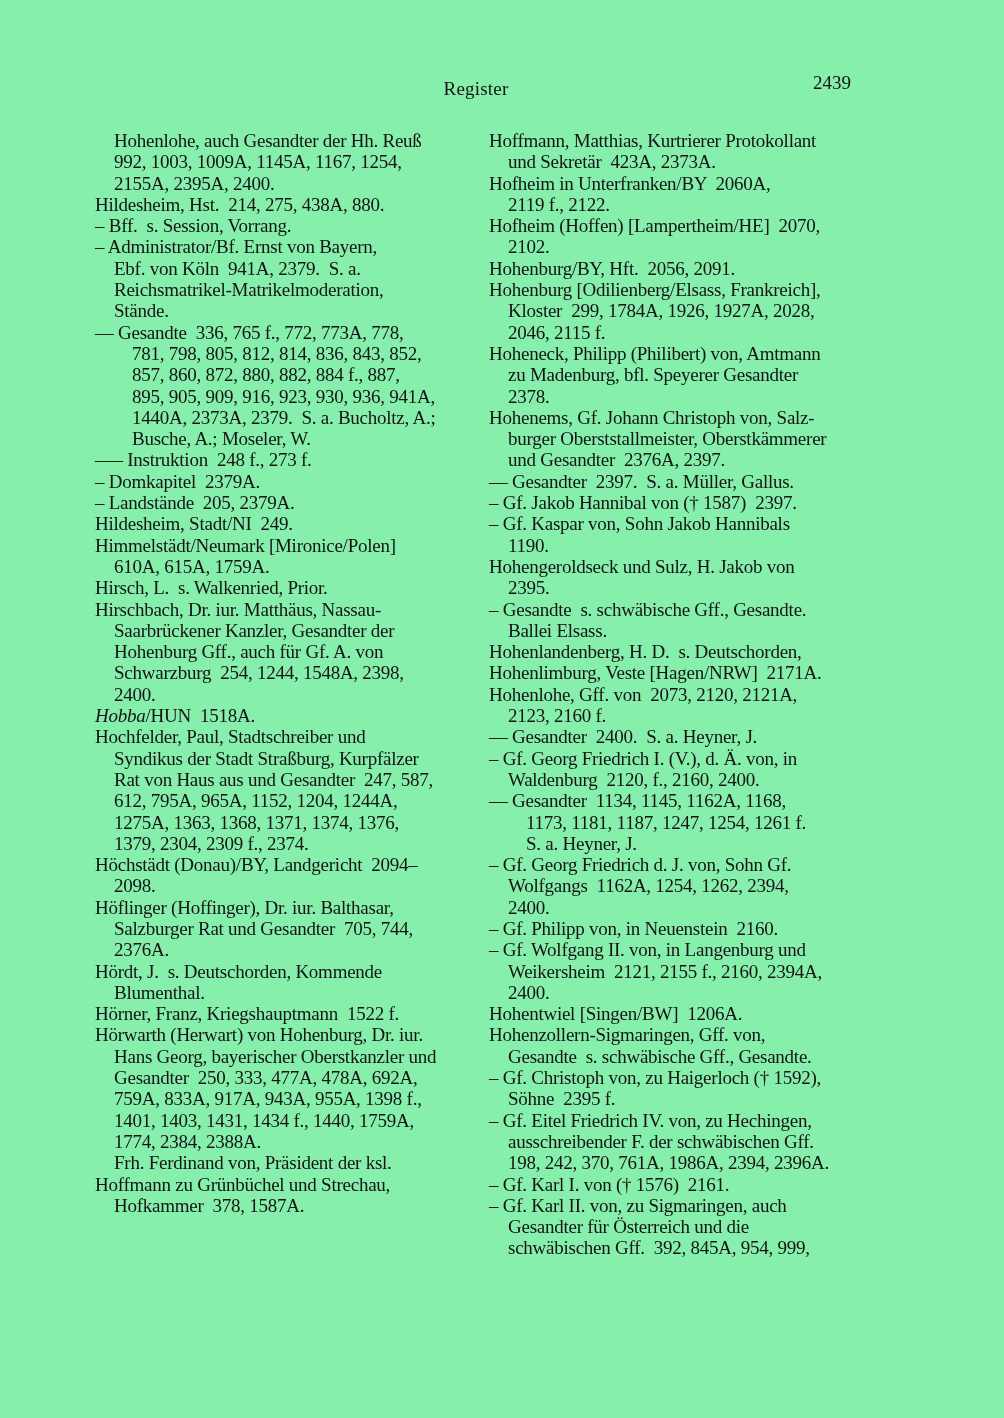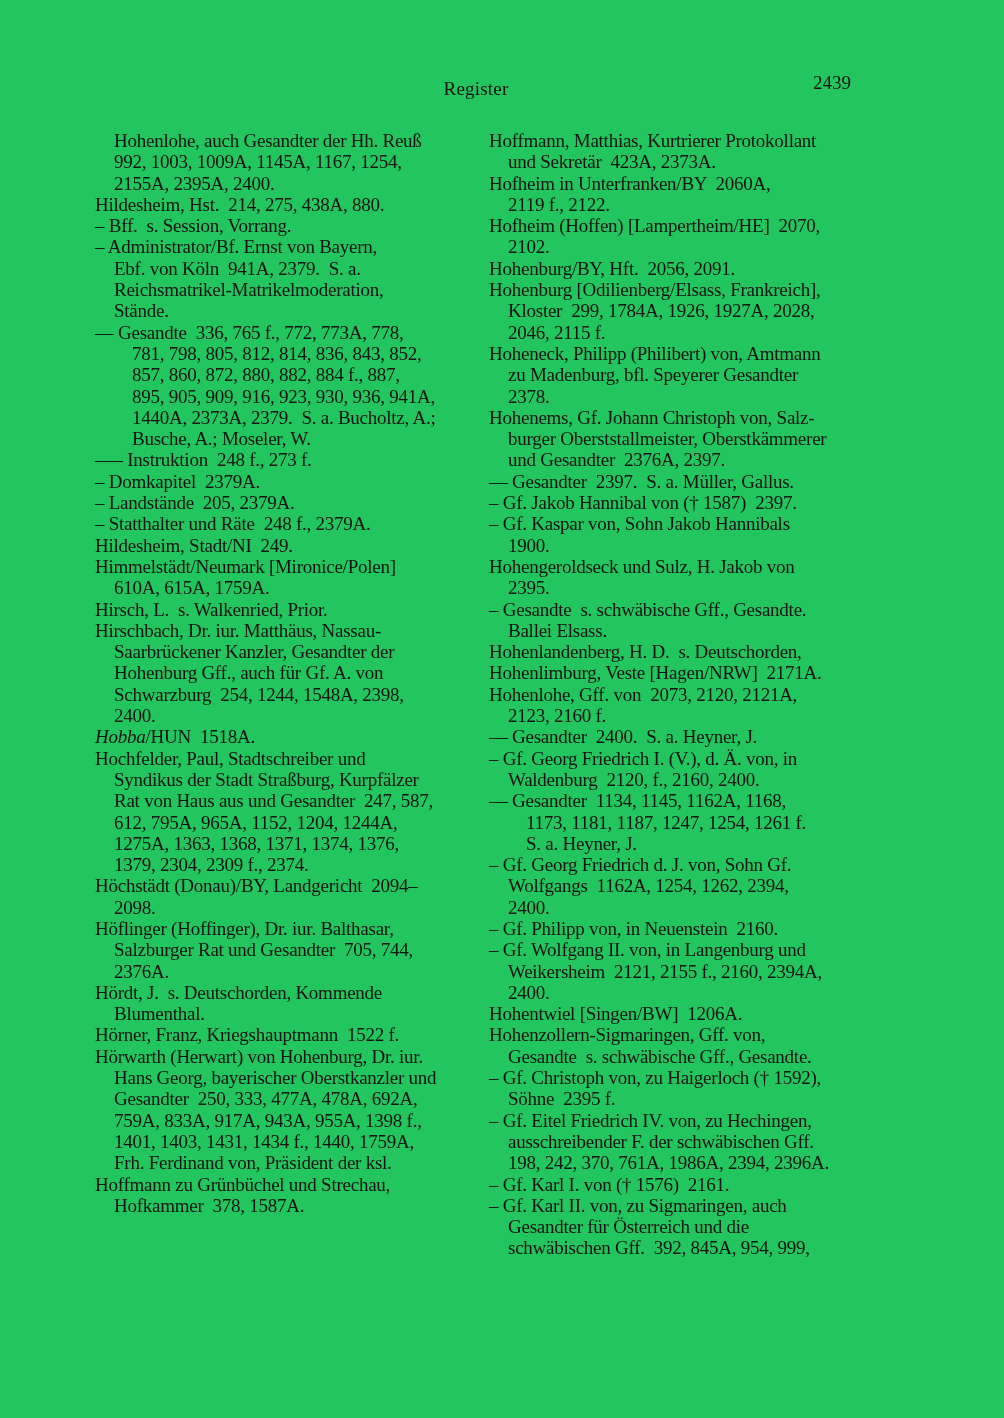--- a/index.html
+++ b/index.html
@@ -1,20 +1,20 @@
 <!DOCTYPE html>
 <html><head>
 <meta charset="utf-8">
 <style>
   html, body { margin: 0; padding: 0; background: #e8e8e8; }
   .page {
     position: relative;
     width: 1004px;
     height: 1418px;
-    background: #22c55e;
+    background: #86efac;
     color: #141414;
     font-family: "Liberation Serif", "DejaVu Serif", serif;
     overflow: hidden;
   }
   .content {
     position: absolute;
     left: 95px;
     top: 78px;
     width: 762px;
   }
@@ -72,21 +72,20 @@
           <div class="line c1">Stände.</div>
           <div class="line first">–– Gesandte  336, 765 f., 772, 773A, 778,</div>
           <div class="line c2">781, 798, 805, 812, 814, 836, 843, 852,</div>
           <div class="line c2">857, 860, 872, 880, 882, 884 f., 887,</div>
           <div class="line c2">895, 905, 909, 916, 923, 930, 936, 941A,</div>
           <div class="line c2">1440A, 2373A, 2379.  S. a. Bucholtz, A.;</div>
           <div class="line c2">Busche, A.; Moseler, W.</div>
           <div class="line first">––– Instruktion  248 f., 273 f.</div>
           <div class="line first">– Domkapitel  2379A.</div>
           <div class="line first">– Landstände  205, 2379A.</div>
-          <div class="line first">– Statthalter und Räte  248 f., 2379A.</div>
           <div class="line first">Hildesheim, Stadt/NI  249.</div>
           <div class="line first">Himmelstädt/Neumark [Mironice/Polen]</div>
           <div class="line c1">610A, 615A, 1759A.</div>
           <div class="line first">Hirsch, L.  s. Walkenried, Prior.</div>
           <div class="line first">Hirschbach, Dr. iur. Matthäus, Nassau-</div>
           <div class="line c1">Saarbrückener Kanzler, Gesandter der</div>
           <div class="line c1">Hohenburg Gff., auch für Gf. A. von</div>
           <div class="line c1">Schwarzburg  254, 1244, 1548A, 2398,</div>
           <div class="line c1">2400.</div>
           <div class="line first"><i>Hobba</i>/HUN  1518A.</div>
@@ -102,20 +101,21 @@
           <div class="line c1">Salzburger Rat und Gesandter  705, 744,</div>
           <div class="line c1">2376A.</div>
           <div class="line first">Hördt, J.  s. Deutschorden, Kommende</div>
           <div class="line c1">Blumenthal.</div>
           <div class="line first">Hörner, Franz, Kriegshauptmann  1522 f.</div>
           <div class="line first">Hörwarth (Herwart) von Hohenburg, Dr. iur.</div>
           <div class="line c1">Hans Georg, bayerischer Oberstkanzler und</div>
           <div class="line c1">Gesandter  250, 333, 477A, 478A, 692A,</div>
           <div class="line c1">759A, 833A, 917A, 943A, 955A, 1398 f.,</div>
           <div class="line c1">1401, 1403, 1431, 1434 f., 1440, 1759A,</div>
+          <div class="line c1">1774, 2384, 2388A.</div>
           <div class="line c1">Frh. Ferdinand von, Präsident der ksl.</div>
           <div class="line first">Hoffmann zu Grünbüchel und Strechau,</div>
           <div class="line c1">Hofkammer  378, 1587A.</div>
         </div>
       <div class="col">
           <div class="line first">Hoffmann, Matthias, Kurtrierer Protokollant</div>
           <div class="line c1">und Sekretär  423A, 2373A.</div>
           <div class="line first">Hofheim in Unterfranken/BY  2060A,</div>
           <div class="line c1">2119 f., 2122.</div>
           <div class="line first">Hofheim (Hoffen) [Lampertheim/HE]  2070,</div>
@@ -126,21 +126,21 @@
           <div class="line c1">2046, 2115 f.</div>
           <div class="line first">Hoheneck, Philipp (Philibert) von, Amtmann</div>
           <div class="line c1">zu Madenburg, bfl. Speyerer Gesandter</div>
           <div class="line c1">2378.</div>
           <div class="line first">Hohenems, Gf. Johann Christoph von, Salz-</div>
           <div class="line c1">burger Oberststallmeister, Oberstkämmerer</div>
           <div class="line c1">und Gesandter  2376A, 2397.</div>
           <div class="line first">–– Gesandter  2397.  S. a. Müller, Gallus.</div>
           <div class="line first">– Gf. Jakob Hannibal von († 1587)  2397.</div>
           <div class="line first">– Gf. Kaspar von, Sohn Jakob Hannibals</div>
-          <div class="line c1">1900.</div>
+          <div class="line c1">1190.</div>
           <div class="line first">Hohengeroldseck und Sulz, H. Jakob von</div>
           <div class="line c1">2395.</div>
           <div class="line first">– Gesandte  s. schwäbische Gff., Gesandte.</div>
           <div class="line c1">Ballei Elsass.</div>
           <div class="line first">Hohenlandenberg, H. D.  s. Deutschorden,</div>
           <div class="line first">Hohenlimburg, Veste [Hagen/NRW]  2171A.</div>
           <div class="line first">Hohenlohe, Gff. von  2073, 2120, 2121A,</div>
           <div class="line c1">2123, 2160 f.</div>
           <div class="line first">–– Gesandter  2400.  S. a. Heyner, J.</div>
           <div class="line first">– Gf. Georg Friedrich I. (V.), d. Ä. von, in</div>

